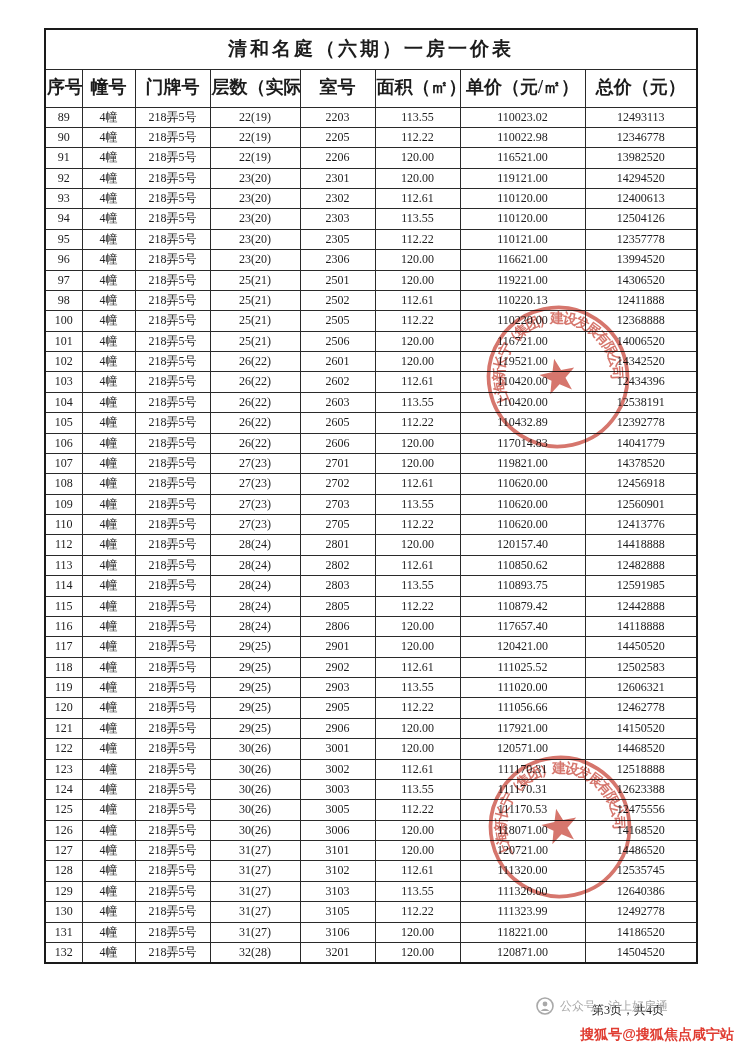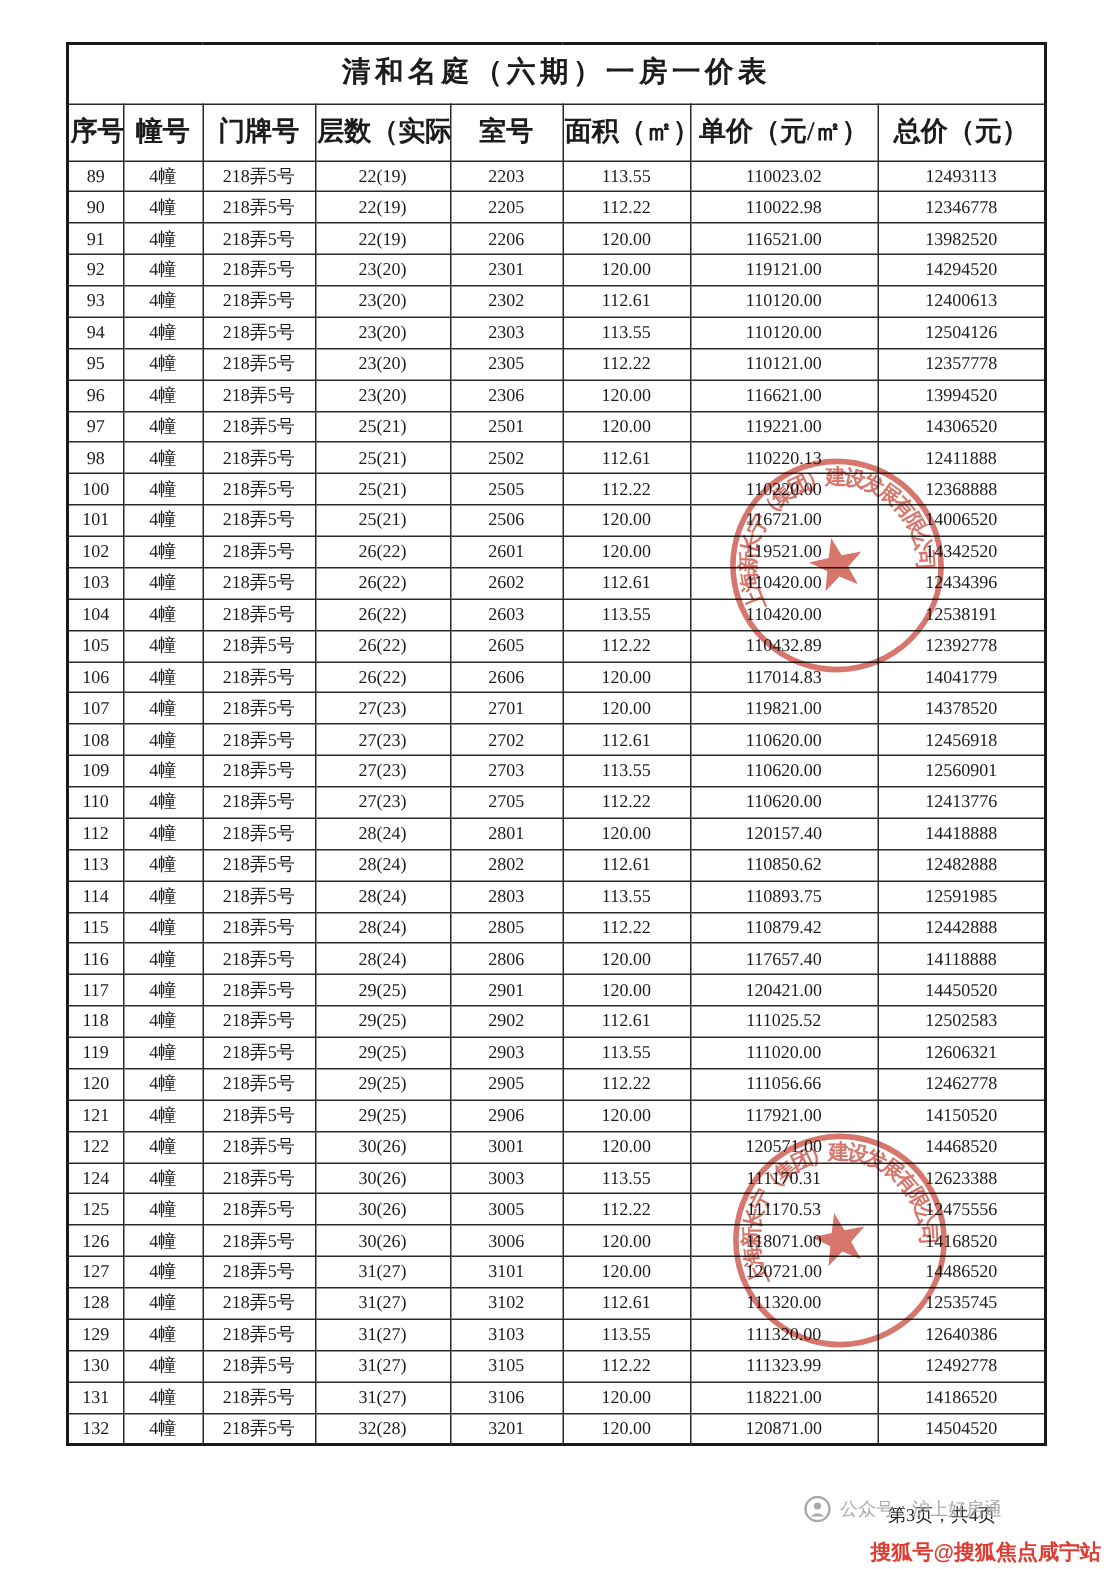--- a/index.html
+++ b/index.html
@@ -406,20 +406,30 @@
           <td>122</td>
           <td>4幢</td>
           <td>218弄5号</td>
           <td>30(26)</td>
           <td>3001</td>
           <td>120.00</td>
           <td>120571.00</td>
           <td>14468520</td>
         </tr>
         <tr>
+          <td>123</td>
+          <td>4幢</td>
+          <td>218弄5号</td>
+          <td>30(26)</td>
+          <td>3002</td>
+          <td>112.61</td>
+          <td>111170.31</td>
+          <td>12518888</td>
+        </tr>
+        <tr>
           <td>124</td>
           <td>4幢</td>
           <td>218弄5号</td>
           <td>30(26)</td>
           <td>3003</td>
           <td>113.55</td>
           <td>111170.31</td>
           <td>12623388</td>
         </tr>
         <tr>

